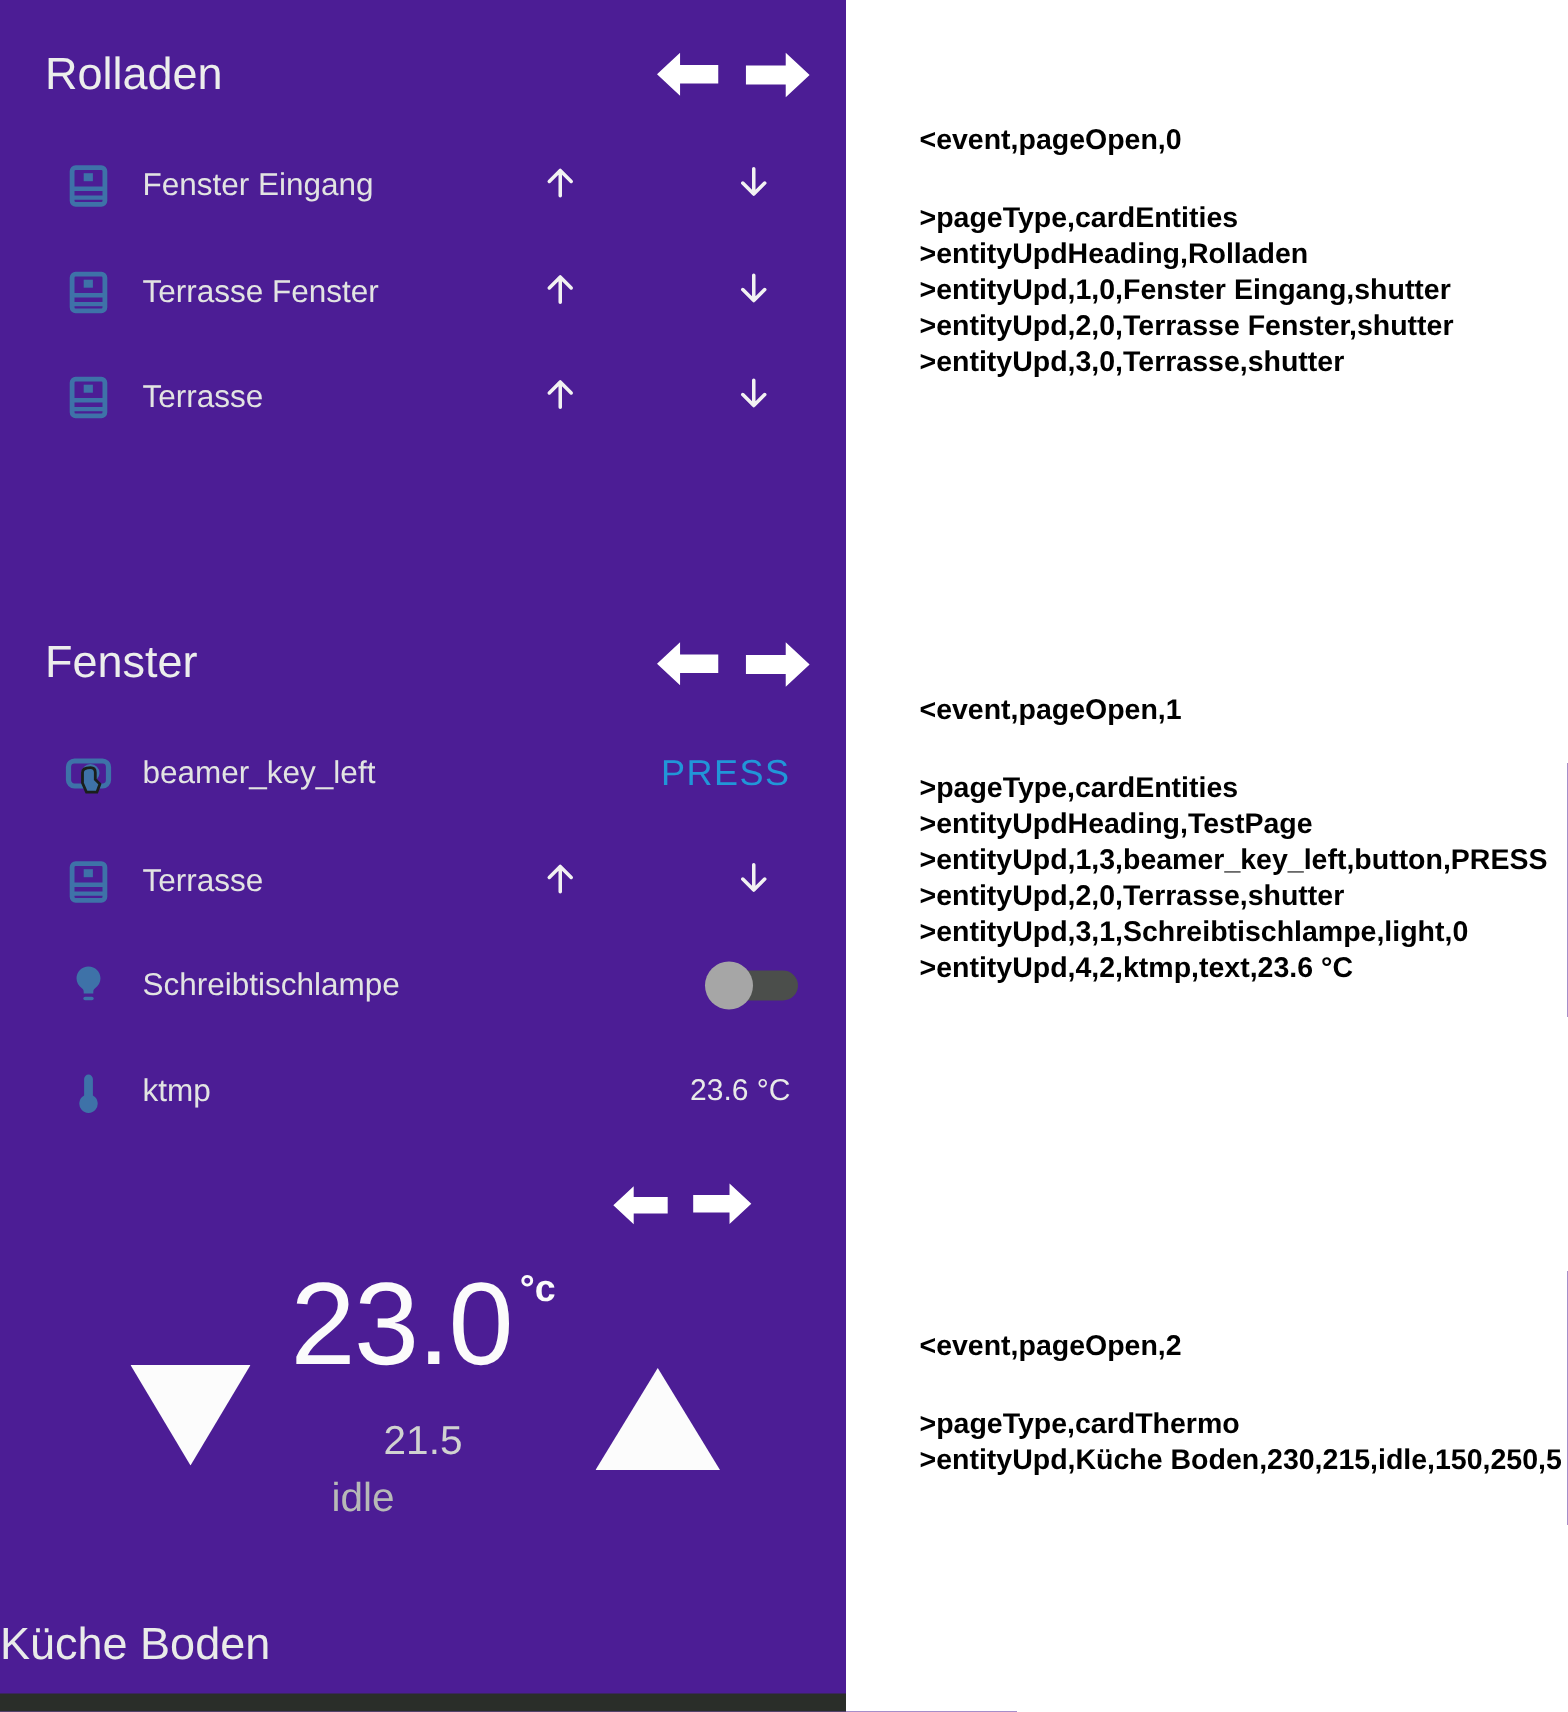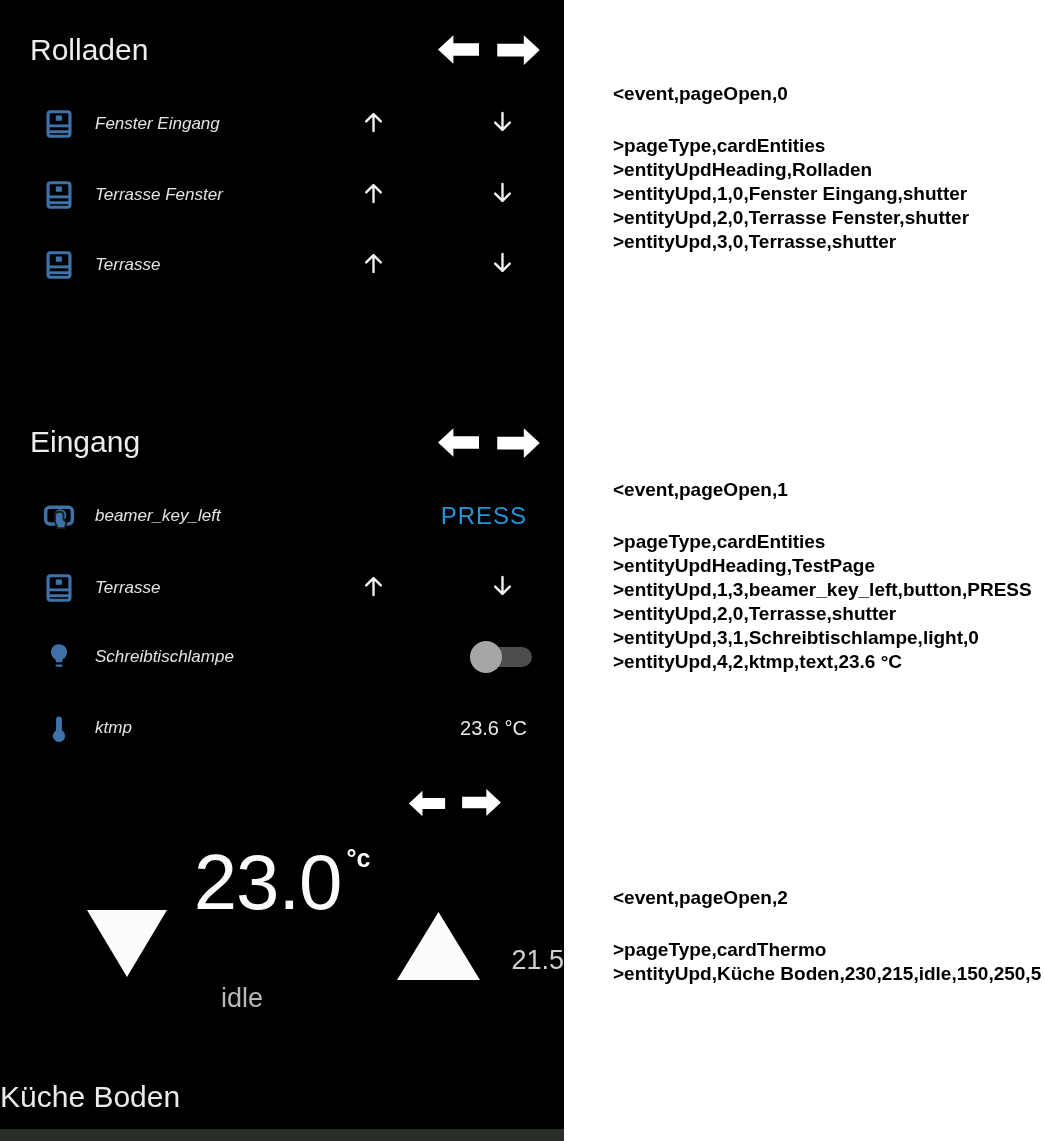--- a/index.html
+++ b/index.html
@@ -1,50 +1,50 @@
 <!DOCTYPE html>
 <html><head>
 <meta charset="utf-8">
 <style>
   html,body{margin:0;padding:0;}
   body{width:1045px;height:1141px;position:relative;background:#ffffff;
        font-family:"Liberation Sans",sans-serif;overflow:hidden;}
 
   
-  .panel{position:absolute;left:0;top:0;width:564px;height:1141px;background:#000000;}
+  .panel{position:absolute;left:0;top:0;width:564px;height:1141px;background:#4c1d95;}
   .panel-footer{position:absolute;left:0;top:1129px;width:564px;height:12px;background:#2a2e29;}
 
   .card-header{position:absolute;left:30px;width:380px;height:44px;
        color:#eceeec;font-size:30px;line-height:44px;font-weight:400;}
   .nav-arrow{position:absolute;width:41px;height:33px;cursor:pointer;}
 
   .row{position:absolute;left:30px;width:520px;height:70px;display:flex;align-items:center;}
   .icon-wrap{width:34px;height:34px;margin-left:12px;display:flex;align-items:center;justify-content:center;flex:0 0 auto;}
-  .ent-label{margin-left:19px;color:#e2e4e2;font-size:17px;white-space:nowrap;font-style:italic;}
+  .ent-label{margin-left:19px;color:#e2e4e2;font-size:21px;white-space:nowrap;}
 
   .ctl{position:absolute;top:50%;transform:translateY(-50%);}
   .ctl-up{left:330px;}
   .ctl-stop{left:398px;}
   .ctl-down{left:459px;}
   .stopsq{width:19px;height:19px;background:#ffffff;}
 
   .press-label{position:absolute;right:23px;top:50%;transform:translateY(-50%);
        color:#2196d8;font-size:24px;font-weight:500;letter-spacing:1px;cursor:pointer;}
   .text-value{position:absolute;right:23px;top:50%;transform:translateY(-50%);
        color:#e8eae8;font-size:20px;}
 
   .toggle{position:absolute;right:18px;top:50%;transform:translateY(-50%);
        width:60px;height:20px;border-radius:10px;background:#4b4e4b;cursor:pointer;}
   .toggle .knob{position:absolute;left:-2px;top:-6px;width:32px;height:32px;border-radius:50%;background:#a6a6a6;}
 
   
   .thermo-temp{position:absolute;left:0;top:843px;width:564px;text-align:center;color:#fbfbfb;}
   .thermo-temp .num{font-size:78px;font-weight:400;line-height:78px;letter-spacing:-1px;}
   .thermo-temp .unit{font-size:25px;font-weight:700;position:relative;top:-42px;margin-left:5px;}
-  .thermo-setpoint{position:absolute;left:0;top:945px;width:564px;text-align:right;color:#d0d2d0;font-size:27px;}
+  .thermo-setpoint{position:absolute;left:0;top:945px;width:564px;text-align:center;color:#d0d2d0;font-size:27px;}
   .thermo-state{position:absolute;left:0;top:983px;width:484px;text-align:center;color:#b7b9b7;font-size:27px;}
   .thermo-name{position:absolute;left:0;top:1080px;width:564px;text-align:left;color:#e9ebe9;font-size:30px;}
   .tri{position:absolute;cursor:pointer;}
 
   
   .proto{position:absolute;left:613px;color:#000;font-size:19px;font-weight:700;line-height:24px;white-space:nowrap;}
   .proto .gap{height:28px;}
 </style>
 </head>
 <body>
@@ -139,21 +139,21 @@
     <span class="ent-label">Terrasse</span>
     <span class="ctl ctl-up"><svg viewBox="0 0 24 24" width="27" height="27">
           <use href="#i-up"></use>
         </svg></span>
     <span class="ctl ctl-stop"><span class="stopsq"></span></span>
     <span class="ctl ctl-down"><svg viewBox="0 0 24 24" width="27" height="27">
           <use href="#i-down"></use>
         </svg></span>
   </div>
 
-  <div class="card-header" style="top:420px">Eingang</div>
+  <div class="card-header" style="top:420px">Fenster</div>
   <div class="nav-arrow" style="left:438px;top:426px">
     <svg viewBox="0 0 40 32" width="41" height="33">
         <use href="#i-arrow-left"></use>
       </svg>
   </div>
   <div class="nav-arrow" style="left:497px;top:426px">
     <svg viewBox="0 0 40 32" width="43" height="34">
         <use href="#i-arrow-right"></use>
       </svg>
   </div>
@@ -242,21 +242,21 @@
 <div class="proto" style="top:82px">
   <div>&lt;event,pageOpen,0</div>
   <div class="gap"></div>
   <div>&gt;pageType,cardEntities</div>
   <div>&gt;entityUpdHeading,Rolladen</div>
   <div>&gt;entityUpd,1,0,Fenster Eingang,shutter</div>
   <div>&gt;entityUpd,2,0,Terrasse Fenster,shutter</div>
   <div>&gt;entityUpd,3,0,Terrasse,shutter</div>
 </div>
 
-<div class="proto" style="top:478px">
+<div class="proto" style="top:462px">
   <div>&lt;event,pageOpen,1</div>
   <div class="gap"></div>
   <div>&gt;pageType,cardEntities</div>
   <div>&gt;entityUpdHeading,TestPage</div>
   <div>&gt;entityUpd,1,3,beamer_key_left,button,PRESS</div>
   <div>&gt;entityUpd,2,0,Terrasse,shutter</div>
   <div>&gt;entityUpd,3,1,Schreibtischlampe,light,0</div>
   <div>&gt;entityUpd,4,2,ktmp,text,23.6 °C</div>
 </div>
 

